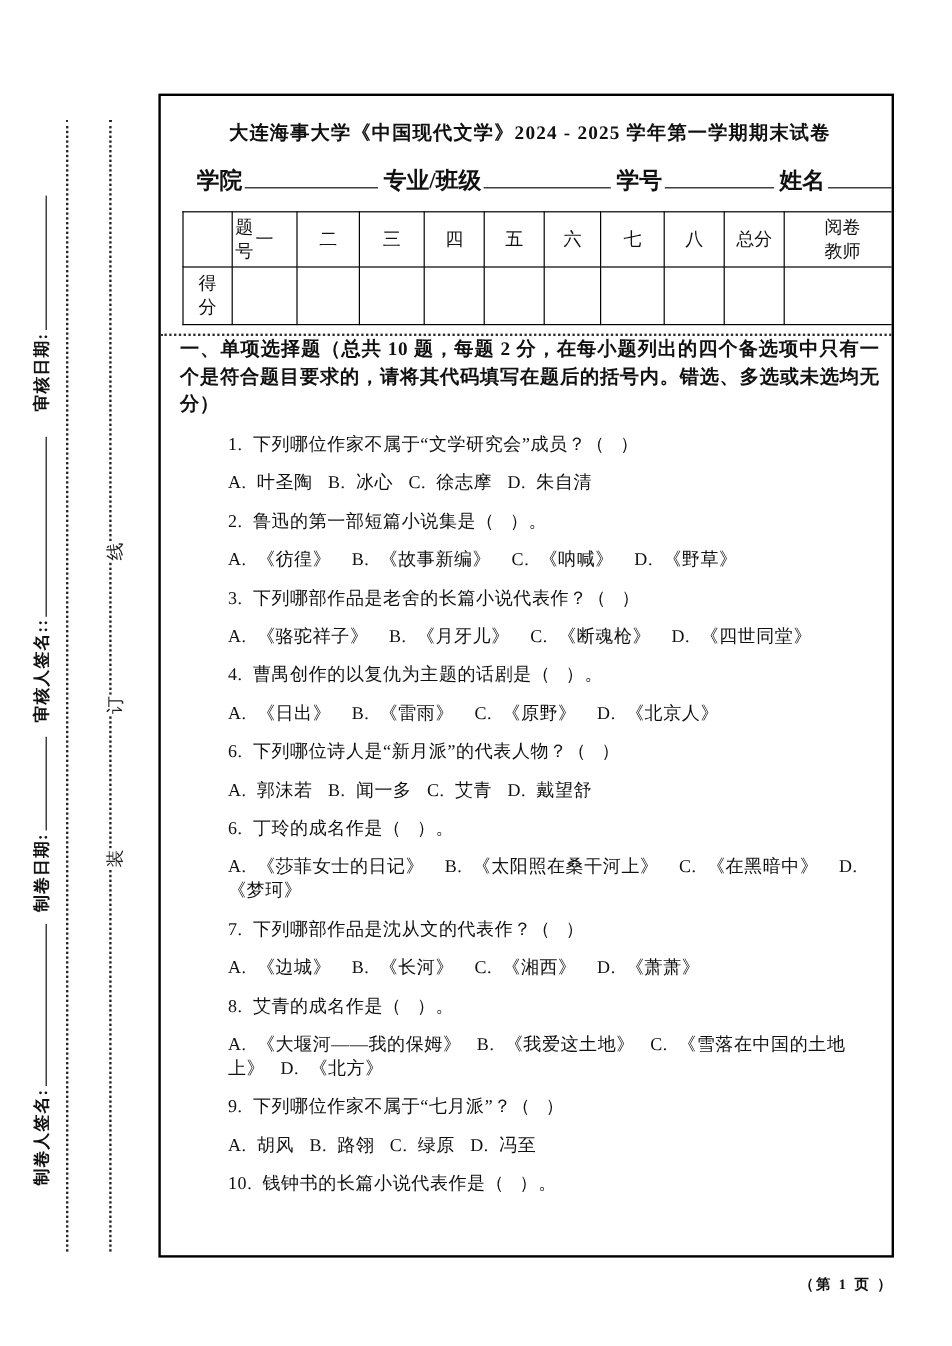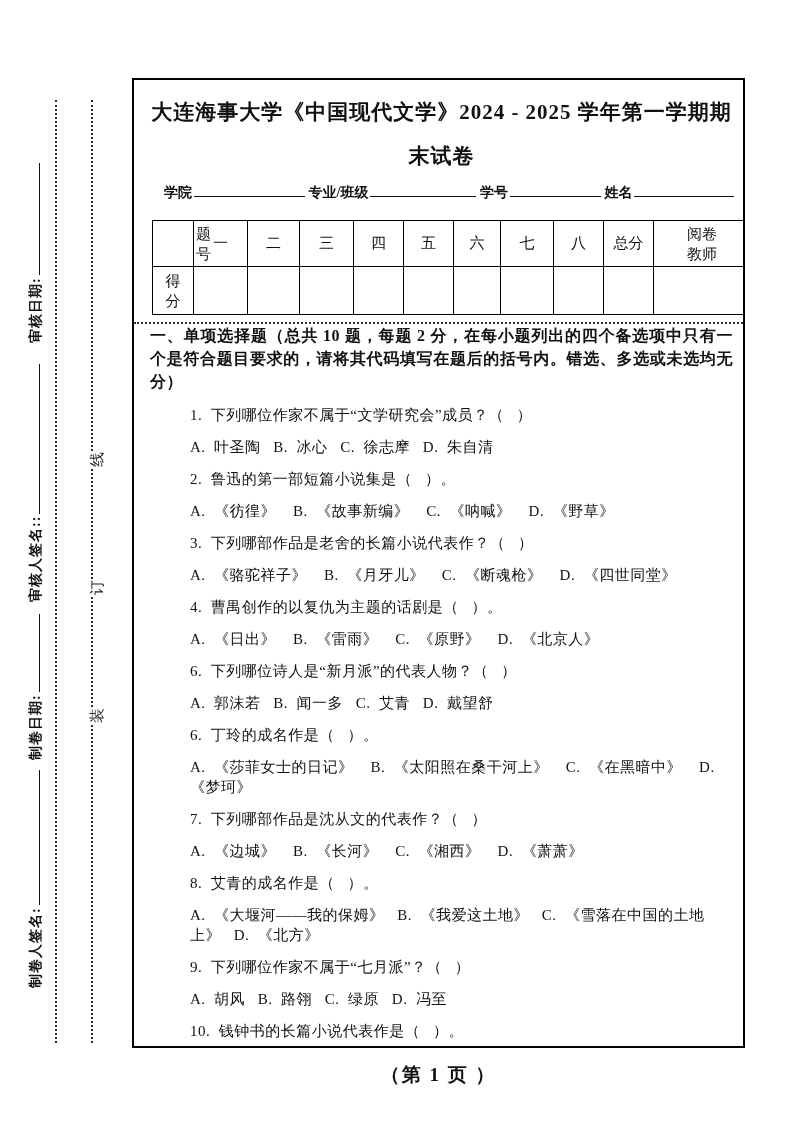--- a/index.html
+++ b/index.html
@@ -53,30 +53,30 @@
     position: absolute;
     left: 132px;
     top: 78px;
     width: 613px;
     height: 970px;
     border: 2px solid #000;
     padding: 10px 10px 0 16px;
     overflow: hidden;
   }
   .exam-title {
-    font-size: 21px;
+    font-size: 16px;
     font-weight: bold;
     text-align: center;
     line-height: 44px;
     letter-spacing: 1px;
   }
   .info-row {
     margin-top: 4px;
     padding-left: 14px;
-    font-size: 14px;
+    font-size: 19px;
     font-weight: bold;
     height: 26px;
     white-space: nowrap;
     text-align: center;
   }
   .info-item { margin-right: 2px; }
   .info-blank {
     display: inline-block;
     border-bottom: 1.5px solid #111;
     height: 15px;
@@ -128,22 +128,22 @@
     line-height: 20px;
     letter-spacing: 0.5px;
     white-space: pre-wrap;
   }
 
   .page-footer {
     position: absolute;
     left: 132px;
     top: 1062px;
     width: 613px;
-    text-align: center;
-    font-size: 19px;
+    text-align: right;
+    font-size: 12px;
     font-weight: bold;
     letter-spacing: 2px;
   }
 </style>
 </head>
 <body>
 
 <div class="vunit" style="top:343px;">
   <span>审核日期:</span><span class="blank" style="width:112px;"></span>
 </div>

